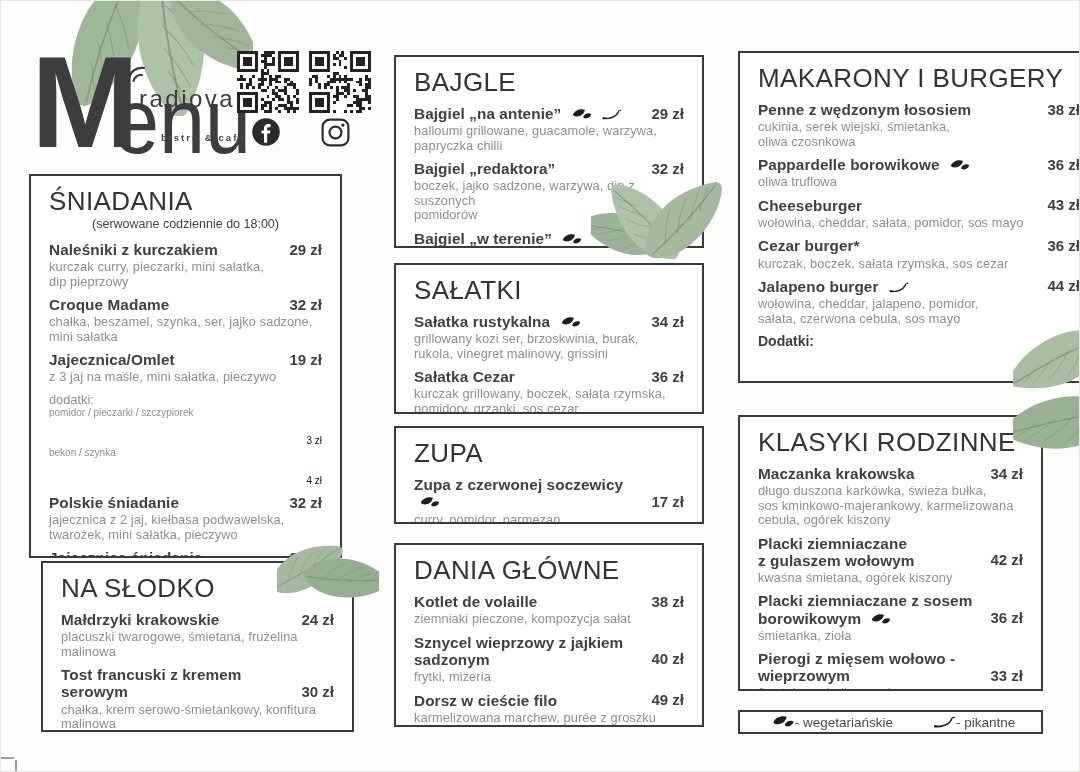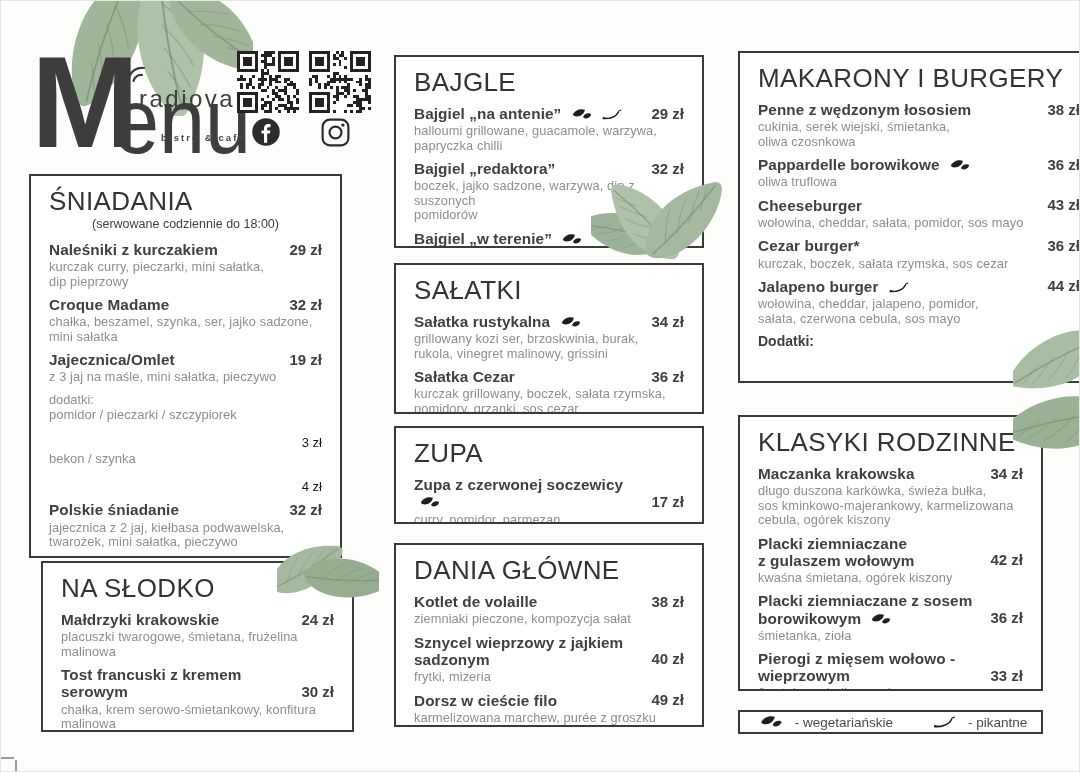--- a/index.html
+++ b/index.html
@@ -32,25 +32,25 @@
   .item{margin-bottom:7px;}
   .item-header{display:flex;align-items:flex-end;}
   .item-left{flex:1;font-size:15.3px;font-weight:700;color:#404040;line-height:1.12;letter-spacing:.1px;}
   .item-name{white-space:pre-line;}
   .badges{white-space:nowrap;}
   .badge svg{vertical-align:-1px;margin-left:6px;}
   .item-price{font-size:15px;font-weight:700;color:#404040;margin-left:8px;white-space:nowrap;line-height:1.12;text-align:right;}
   .item-desc{font-size:12.8px;color:#8e8e8e;line-height:1.13;white-space:pre-line;margin-top:2px;letter-spacing:.1px;}
   .addons-label{font-size:12.8px;color:#8e8e8e;line-height:1.2;}
   .addons-label.bold{color:#3f3f3f;font-weight:700;font-size:14px;}
-  .addon-row{display:flex;font-size:13px;color:#8e8e8e;line-height:1.2;}
+  .addon-row{display:flex;font-size:10px;color:#8e8e8e;line-height:1.2;}
   .addon-name{flex:1;}
   .addon-price{white-space:nowrap;color:#0f172a;margin-top:28px;}
   
-  .legend-entry{display:flex;align-items:center;gap:12px;font-size:13.5px;color:#4a4a4a;}
+  .legend-entry{display:flex;align-items:center;gap:0;font-size:13.5px;color:#4a4a4a;}
   
   .logo-m{position:absolute;left:30px;top:36px;font-size:130px;font-weight:700;line-height:1;color:#3d3d3d;z-index:2;}
   .logo-enu{position:absolute;left:112px;top:74px;font-size:92px;font-weight:400;line-height:1;color:#3d3d3d;z-index:2;transform:scaleX(.9);transform-origin:left bottom;}
   .logo-brand{position:absolute;left:138px;top:84px;font-size:24px;font-weight:500;letter-spacing:2.5px;color:#3d3d3d;z-index:2;}
   .logo-tagline{position:absolute;left:160px;top:131px;font-size:9.5px;font-weight:700;letter-spacing:2.1px;color:#474747;z-index:2;}
   .logo-waves{position:absolute;left:126px;top:64px;z-index:2;}
   .qr{position:absolute;width:62px;height:62px;z-index:2;}
   .qr1{left:236px;top:50px;}
   .qr2{left:308px;top:50px;}
   .social{position:absolute;z-index:2;}

